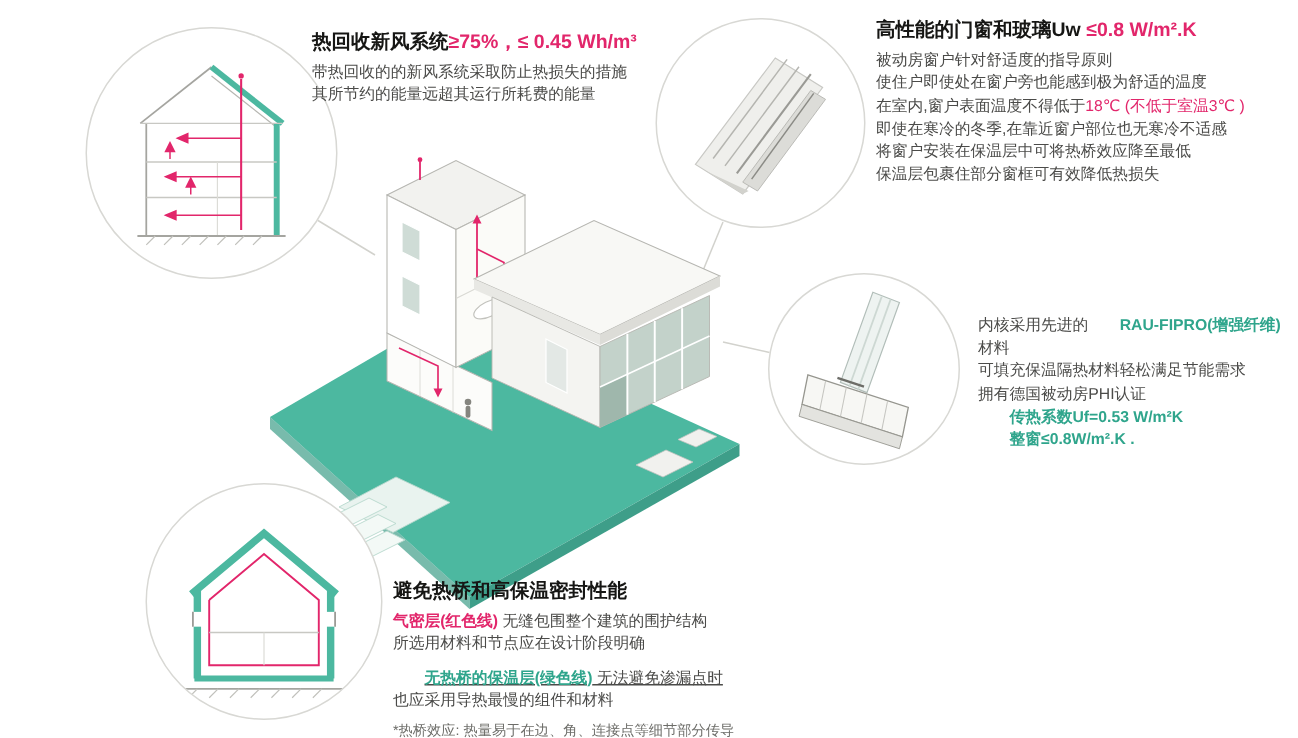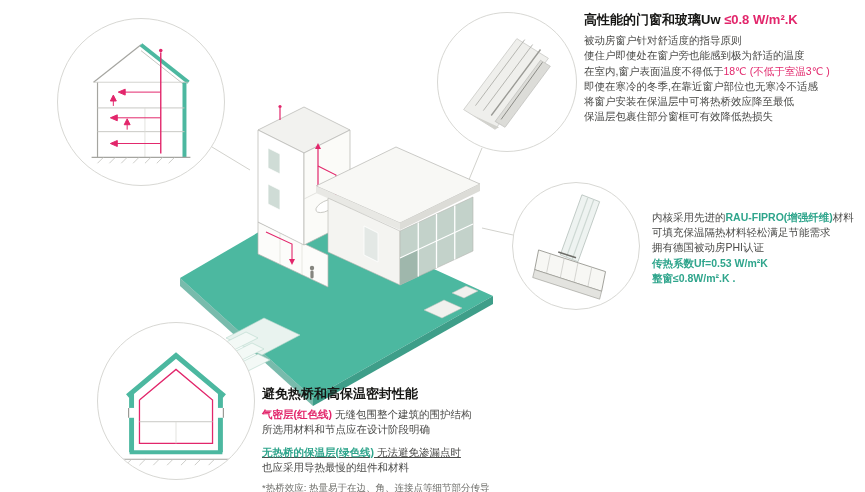--- a/index.html
+++ b/index.html
@@ -22,21 +22,21 @@
   .tb-windows { left:584px; top:12px;  width:276px; }
   .tb-profile { left:652px; top:210px; width:212px; }
   .tb-thermal { left:262px; top:386px; width:292px; }
 
   .title { font-size:13px; font-weight:bold; color:#161614; line-height:1.25; margin-bottom:5px; }
   .body  { font-size:10.5px; line-height:1.45; color:#4b4b49; }
   .body .line { white-space:nowrap; }
   .tb-profile .body .line { white-space:normal; }
   .gap-top { margin-top:7px;text-decoration:underline; }
   .red  { color:#E2266B; }
-  .teal { color:#2FA58C; }
+  .teal { color:#2FA58C;margin-left:21px; }
   .b    { font-weight:bold; }
   .footnote { font-size:9.5px; color:#6d6d69; margin-top:6px; }
 </style>
 </head>
 <body>
 
 <div class="canvas">
 
   <svg class="leaders" width="865" height="492" viewBox="0 0 865 492">
     <g stroke="#d2d2cd" stroke-width="1">
@@ -190,20 +190,29 @@
           <line x1="42" y1="144" x2="48" y2="138"></line>
         <line x1="56" y1="144" x2="62" y2="138"></line>
           <line x1="70" y1="144" x2="76" y2="138"></line>
         <line x1="84" y1="144" x2="90" y2="138"></line>
           <line x1="98" y1="144" x2="104" y2="138"></line>
         <line x1="112" y1="144" x2="118" y2="138"></line>
       </g>
     </svg>
   </div>
 
+  <div class="textblock tb-heat">
+    <div class="title">
+      <span>热回收新风系统</span><span class="red">≥75%，≤ 0.45 Wh/m³</span>
+    </div>
+    <div class="body">
+      <div class="line">带热回收的的新风系统采取防止热损失的措施</div>
+      <div class="line">其所节约的能量远超其运行所耗费的能量</div>
+    </div>
+  </div>
 
   <div class="textblock tb-windows">
     <div class="title">
       <span>高性能的门窗和玻璃</span><span>Uw </span><span class="red">≤0.8 W/m².K</span>
     </div>
     <div class="body">
       <div class="line">被动房窗户针对舒适度的指导原则</div>
       <div class="line">使住户即使处在窗户旁也能感到极为舒适的温度</div>
       <div class="line">
         <span>在室内,窗户表面温度不得低于</span><span class="red">18℃ (不低于室温3℃ )</span>

